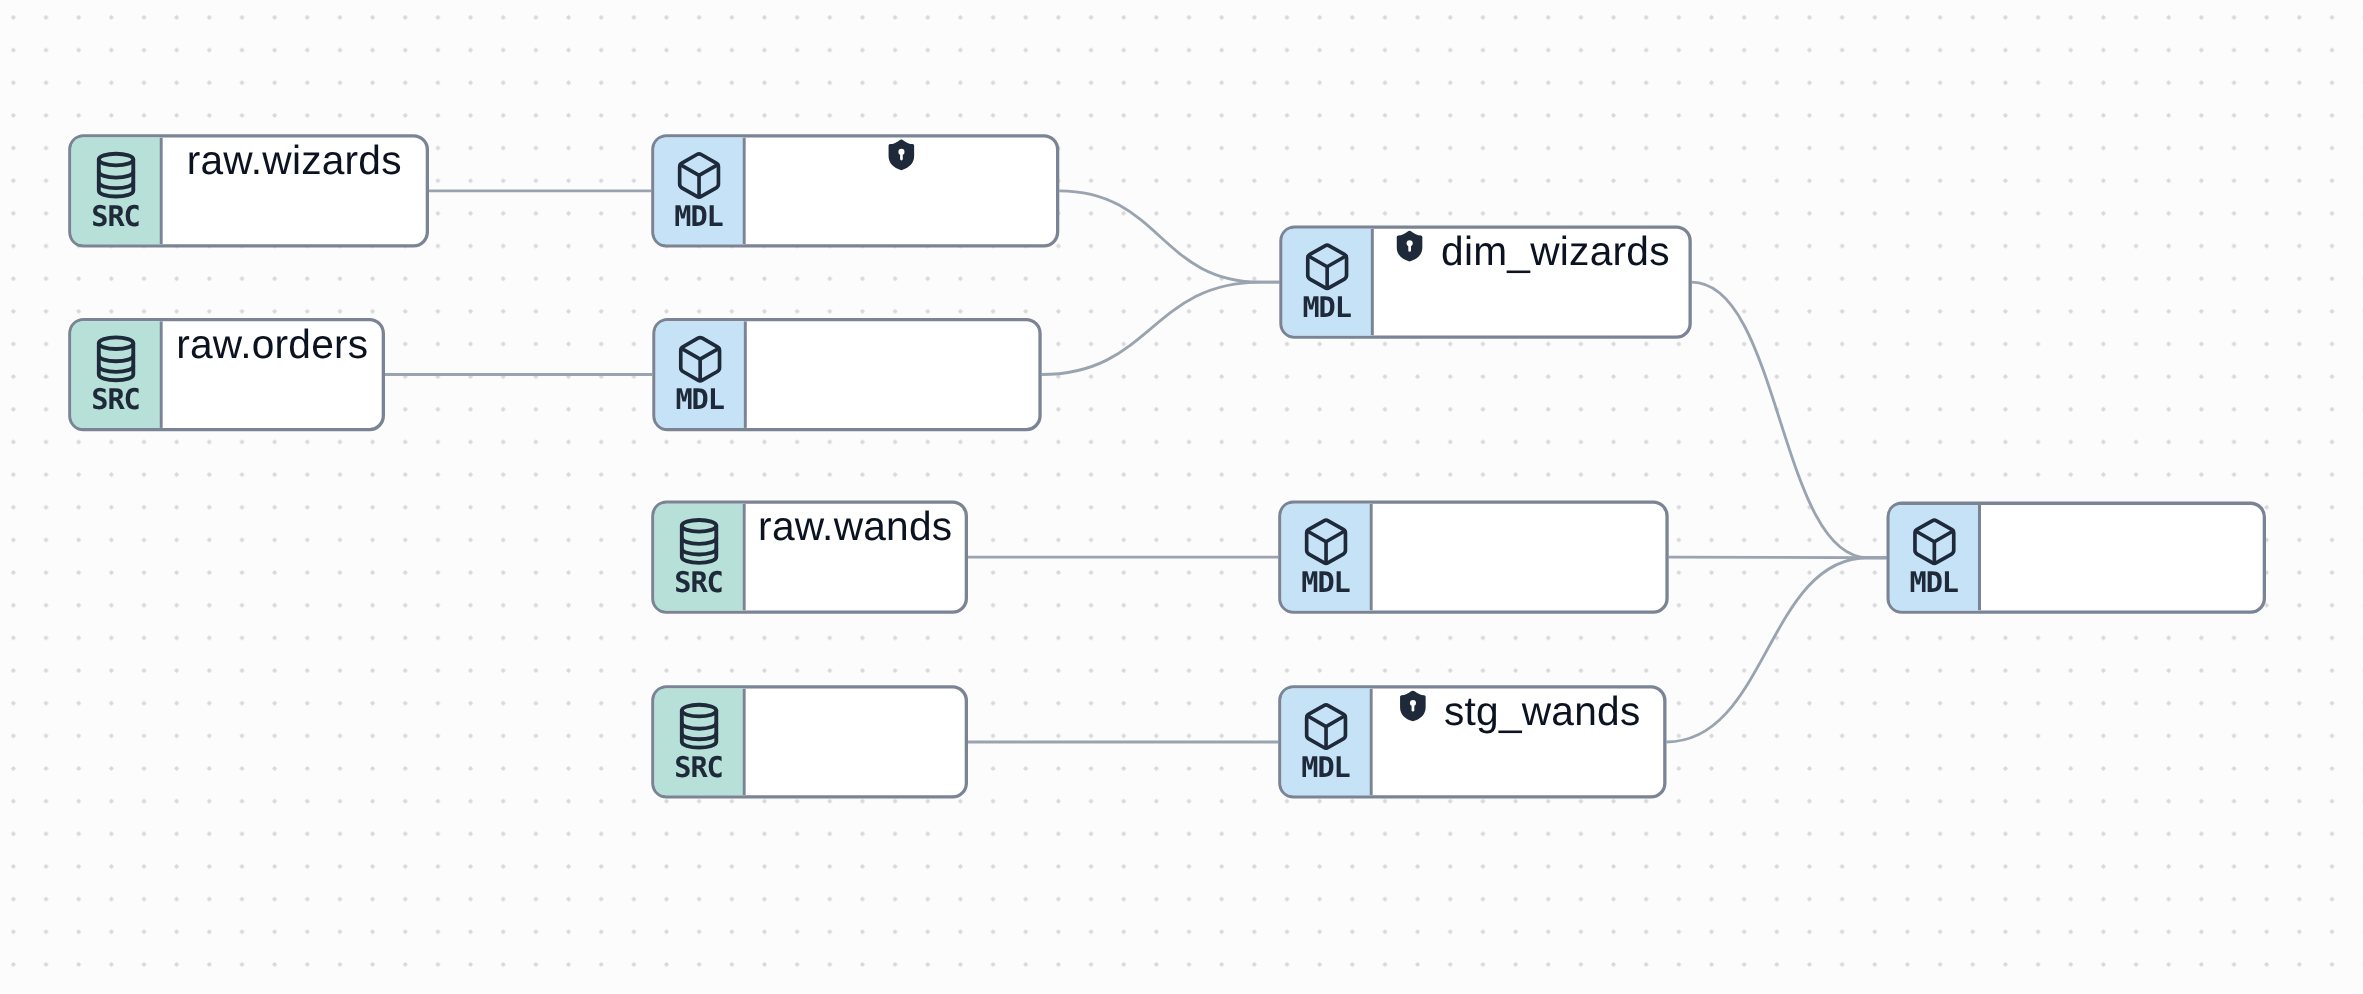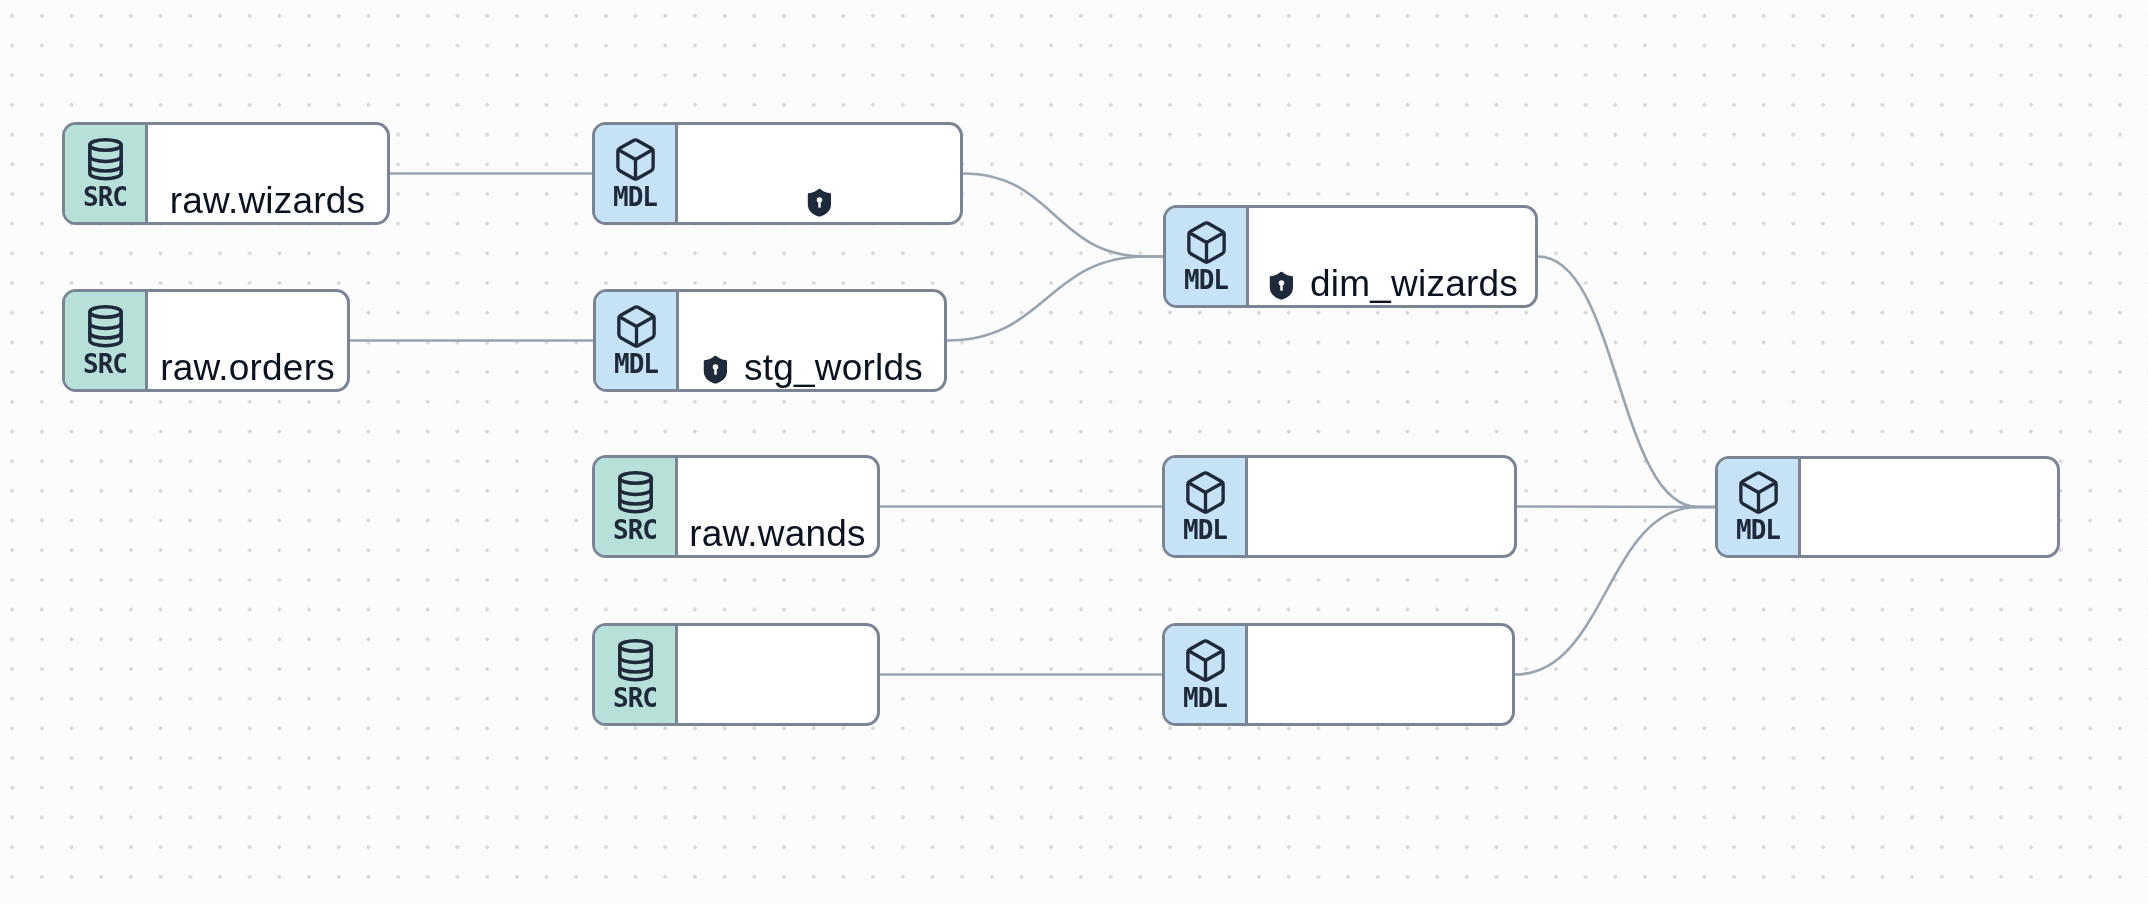--- a/index.html
+++ b/index.html
@@ -58,21 +58,21 @@
     font-size: 26px;
     font-weight: 600;
     letter-spacing: -1px;
     line-height: 1.05;
     color: var(--ink, #1e2a3a);
     margin-top: 1px;
   }
   .body {
     flex: 1 1 auto;
     display: flex;
-    align-items: flex-end;
+    align-items: flex-start;
     justify-content: center;
     gap: 13px;
     padding: 0 28px;
     min-width: 0;
   }
   .shield svg {
     width: 31px;
     height: 35px;
     display: block;
   }
@@ -159,105 +159,105 @@
     <div class="badge" style="background: rgb(198, 226, 247);">
       <span class="badge-icon">
             <svg viewBox="0 0 24 24" fill="none" stroke="#1e2a3a" stroke-linecap="round" stroke-linejoin="round" stroke-width="1.7">
               <path d="M21 8a2 2 0 0 0-1-1.73l-7-4a2 2 0 0 0-2 0l-7 4A2 2 0 0 0 3 8v8a2 2 0 0 0 1 1.73l7 4a2 2 0 0 0 2 0l7-4A2 2 0 0 0 21 16Z"></path>
               <path d="m3.3 7 8.7 5 8.7-5"></path>
               <path d="M12 22V12"></path>
             </svg>
           </span>
       <span class="badge-label">MDL</span>
     </div>
+  </div>
+      <div class="node" style="left: 1163px; top: 205px; width: 375px; height: 103px;">
+    <div class="badge" style="background: rgb(198, 226, 247);">
+      <span class="badge-icon">
+            <svg viewBox="0 0 24 24" fill="none" stroke="#1e2a3a" stroke-linecap="round" stroke-linejoin="round" stroke-width="1.7">
+              <path d="M21 8a2 2 0 0 0-1-1.73l-7-4a2 2 0 0 0-2 0l-7 4A2 2 0 0 0 3 8v8a2 2 0 0 0 1 1.73l7 4a2 2 0 0 0 2 0l7-4A2 2 0 0 0 21 16Z"></path>
+              <path d="m3.3 7 8.7 5 8.7-5"></path>
+              <path d="M12 22V12"></path>
+            </svg>
+          </span>
+      <span class="badge-label">MDL</span>
+    </div>
     <div class="body">
       <span class="shield">
             <svg viewBox="0 0 24 26">
               <path fill="#1e2a3a" d="M12 .9c.42 0 .84.15 1.17.44C15.1 3 17.5 4.1 19.8 4.1c.63 0 1.13.5 1.13 1.13v7.3c0 5.4-3.8 8.25-8.5 9.8a1.55 1.55 0 0 1-1 0c-4.7-1.55-8.5-4.4-8.5-9.8v-7.3C2.93 4.6 3.43 4.1 4.06 4.1c2.3 0 4.7-1.1 6.63-2.76A1.8 1.8 0 0 1 12 .9z"></path>
               <circle cx="12" cy="9.6" r="2.15" fill="#ffffff"></circle>
               <rect x="11.05" y="10.9" width="1.9" height="4.7" rx="0.95" fill="#ffffff"></rect>
             </svg>
           </span>
-      <span class="label">stg_worlds</span>
-    </div>
-  </div>
-      <div class="node" style="left: 1163px; top: 205px; width: 375px; height: 103px;">
+      <span class="label">dim_wizards</span>
+    </div>
+  </div>
+      <div class="node" style="left: 592px; top: 455px; width: 288px; height: 103px;">
+    <div class="badge" style="background: rgb(183, 224, 217);">
+      <span class="badge-icon">
+            <svg viewBox="0 0 24 24" fill="none" stroke="#1e2a3a" stroke-linecap="round" stroke-linejoin="round" stroke-width="1.8">
+              <ellipse cx="12" cy="4.6" rx="8" ry="2.7"></ellipse>
+              <path d="M4 4.6v14.5c0 1.5 3.58 2.7 8 2.7s8-1.2 8-2.7V4.6"></path>
+              <path d="M4 10.3c0 1.5 3.58 2.7 8 2.7s8-1.2 8-2.7"></path>
+              <path d="M4 15.2c0 1.5 3.58 2.7 8 2.7s8-1.2 8-2.7"></path>
+            </svg>
+          </span>
+      <span class="badge-label">SRC</span>
+    </div>
+    <div class="body">
+
+      <span class="label">raw.wands</span>
+    </div>
+  </div>
+      <div class="node" style="left: 1162px; top: 455px; width: 355px; height: 103px;">
+    <div class="badge" style="background: rgb(198, 226, 247);">
+      <span class="badge-icon">
+            <svg viewBox="0 0 24 24" fill="none" stroke="#1e2a3a" stroke-linecap="round" stroke-linejoin="round" stroke-width="1.7">
+              <path d="M21 8a2 2 0 0 0-1-1.73l-7-4a2 2 0 0 0-2 0l-7 4A2 2 0 0 0 3 8v8a2 2 0 0 0 1 1.73l7 4a2 2 0 0 0 2 0l7-4A2 2 0 0 0 21 16Z"></path>
+              <path d="m3.3 7 8.7 5 8.7-5"></path>
+              <path d="M12 22V12"></path>
+            </svg>
+          </span>
+      <span class="badge-label">MDL</span>
+    </div>
+  </div>
+      <div class="node" style="left: 592px; top: 623px; width: 288px; height: 103px;">
+    <div class="badge" style="background: rgb(183, 224, 217);">
+      <span class="badge-icon">
+            <svg viewBox="0 0 24 24" fill="none" stroke="#1e2a3a" stroke-linecap="round" stroke-linejoin="round" stroke-width="1.8">
+              <ellipse cx="12" cy="4.6" rx="8" ry="2.7"></ellipse>
+              <path d="M4 4.6v14.5c0 1.5 3.58 2.7 8 2.7s8-1.2 8-2.7V4.6"></path>
+              <path d="M4 10.3c0 1.5 3.58 2.7 8 2.7s8-1.2 8-2.7"></path>
+              <path d="M4 15.2c0 1.5 3.58 2.7 8 2.7s8-1.2 8-2.7"></path>
+            </svg>
+          </span>
+      <span class="badge-label">SRC</span>
+    </div>
+  </div>
+      <div class="node" style="left: 1162px; top: 623px; width: 353px; height: 103px;">
     <div class="badge" style="background: rgb(198, 226, 247);">
       <span class="badge-icon">
             <svg viewBox="0 0 24 24" fill="none" stroke="#1e2a3a" stroke-linecap="round" stroke-linejoin="round" stroke-width="1.7">
               <path d="M21 8a2 2 0 0 0-1-1.73l-7-4a2 2 0 0 0-2 0l-7 4A2 2 0 0 0 3 8v8a2 2 0 0 0 1 1.73l7 4a2 2 0 0 0 2 0l7-4A2 2 0 0 0 21 16Z"></path>
               <path d="m3.3 7 8.7 5 8.7-5"></path>
               <path d="M12 22V12"></path>
             </svg>
           </span>
       <span class="badge-label">MDL</span>
     </div>
     <div class="body">
       <span class="shield">
             <svg viewBox="0 0 24 26">
               <path fill="#1e2a3a" d="M12 .9c.42 0 .84.15 1.17.44C15.1 3 17.5 4.1 19.8 4.1c.63 0 1.13.5 1.13 1.13v7.3c0 5.4-3.8 8.25-8.5 9.8a1.55 1.55 0 0 1-1 0c-4.7-1.55-8.5-4.4-8.5-9.8v-7.3C2.93 4.6 3.43 4.1 4.06 4.1c2.3 0 4.7-1.1 6.63-2.76A1.8 1.8 0 0 1 12 .9z"></path>
               <circle cx="12" cy="9.6" r="2.15" fill="#ffffff"></circle>
               <rect x="11.05" y="10.9" width="1.9" height="4.7" rx="0.95" fill="#ffffff"></rect>
             </svg>
           </span>
-      <span class="label">dim_wizards</span>
-    </div>
-  </div>
-      <div class="node" style="left: 592px; top: 455px; width: 288px; height: 103px;">
-    <div class="badge" style="background: rgb(183, 224, 217);">
-      <span class="badge-icon">
-            <svg viewBox="0 0 24 24" fill="none" stroke="#1e2a3a" stroke-linecap="round" stroke-linejoin="round" stroke-width="1.8">
-              <ellipse cx="12" cy="4.6" rx="8" ry="2.7"></ellipse>
-              <path d="M4 4.6v14.5c0 1.5 3.58 2.7 8 2.7s8-1.2 8-2.7V4.6"></path>
-              <path d="M4 10.3c0 1.5 3.58 2.7 8 2.7s8-1.2 8-2.7"></path>
-              <path d="M4 15.2c0 1.5 3.58 2.7 8 2.7s8-1.2 8-2.7"></path>
-            </svg>
-          </span>
-      <span class="badge-label">SRC</span>
-    </div>
-    <div class="body">
-
-      <span class="label">raw.wands</span>
-    </div>
-  </div>
-      <div class="node" style="left: 1162px; top: 455px; width: 355px; height: 103px;">
-    <div class="badge" style="background: rgb(198, 226, 247);">
-      <span class="badge-icon">
-            <svg viewBox="0 0 24 24" fill="none" stroke="#1e2a3a" stroke-linecap="round" stroke-linejoin="round" stroke-width="1.7">
-              <path d="M21 8a2 2 0 0 0-1-1.73l-7-4a2 2 0 0 0-2 0l-7 4A2 2 0 0 0 3 8v8a2 2 0 0 0 1 1.73l7 4a2 2 0 0 0 2 0l7-4A2 2 0 0 0 21 16Z"></path>
-              <path d="m3.3 7 8.7 5 8.7-5"></path>
-              <path d="M12 22V12"></path>
-            </svg>
-          </span>
-      <span class="badge-label">MDL</span>
-    </div>
-  </div>
-      <div class="node" style="left: 592px; top: 623px; width: 288px; height: 103px;">
-    <div class="badge" style="background: rgb(183, 224, 217);">
-      <span class="badge-icon">
-            <svg viewBox="0 0 24 24" fill="none" stroke="#1e2a3a" stroke-linecap="round" stroke-linejoin="round" stroke-width="1.8">
-              <ellipse cx="12" cy="4.6" rx="8" ry="2.7"></ellipse>
-              <path d="M4 4.6v14.5c0 1.5 3.58 2.7 8 2.7s8-1.2 8-2.7V4.6"></path>
-              <path d="M4 10.3c0 1.5 3.58 2.7 8 2.7s8-1.2 8-2.7"></path>
-              <path d="M4 15.2c0 1.5 3.58 2.7 8 2.7s8-1.2 8-2.7"></path>
-            </svg>
-          </span>
-      <span class="badge-label">SRC</span>
-    </div>
-  </div>
-      <div class="node" style="left: 1162px; top: 623px; width: 353px; height: 103px;">
-    <div class="badge" style="background: rgb(198, 226, 247);">
-      <span class="badge-icon">
-            <svg viewBox="0 0 24 24" fill="none" stroke="#1e2a3a" stroke-linecap="round" stroke-linejoin="round" stroke-width="1.7">
-              <path d="M21 8a2 2 0 0 0-1-1.73l-7-4a2 2 0 0 0-2 0l-7 4A2 2 0 0 0 3 8v8a2 2 0 0 0 1 1.73l7 4a2 2 0 0 0 2 0l7-4A2 2 0 0 0 21 16Z"></path>
-              <path d="m3.3 7 8.7 5 8.7-5"></path>
-              <path d="M12 22V12"></path>
-            </svg>
-          </span>
-      <span class="badge-label">MDL</span>
+      <span class="label">stg_wands</span>
     </div>
   </div>
       <div class="node" style="left: 1715px; top: 456px; width: 345px; height: 102px;">
     <div class="badge" style="background: rgb(198, 226, 247);">
       <span class="badge-icon">
             <svg viewBox="0 0 24 24" fill="none" stroke="#1e2a3a" stroke-linecap="round" stroke-linejoin="round" stroke-width="1.7">
               <path d="M21 8a2 2 0 0 0-1-1.73l-7-4a2 2 0 0 0-2 0l-7 4A2 2 0 0 0 3 8v8a2 2 0 0 0 1 1.73l7 4a2 2 0 0 0 2 0l7-4A2 2 0 0 0 21 16Z"></path>
               <path d="m3.3 7 8.7 5 8.7-5"></path>
               <path d="M12 22V12"></path>
             </svg>

